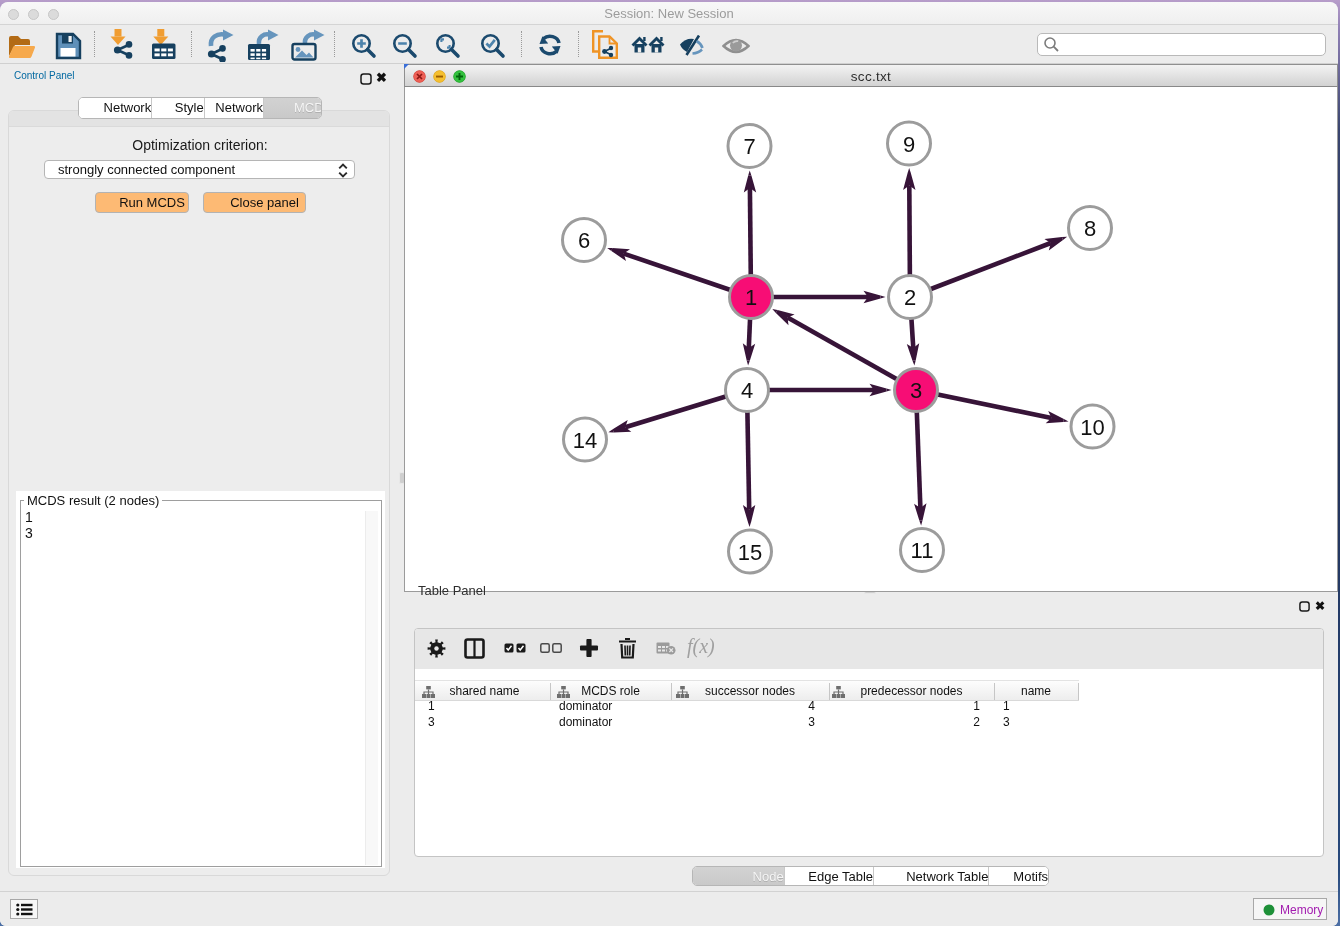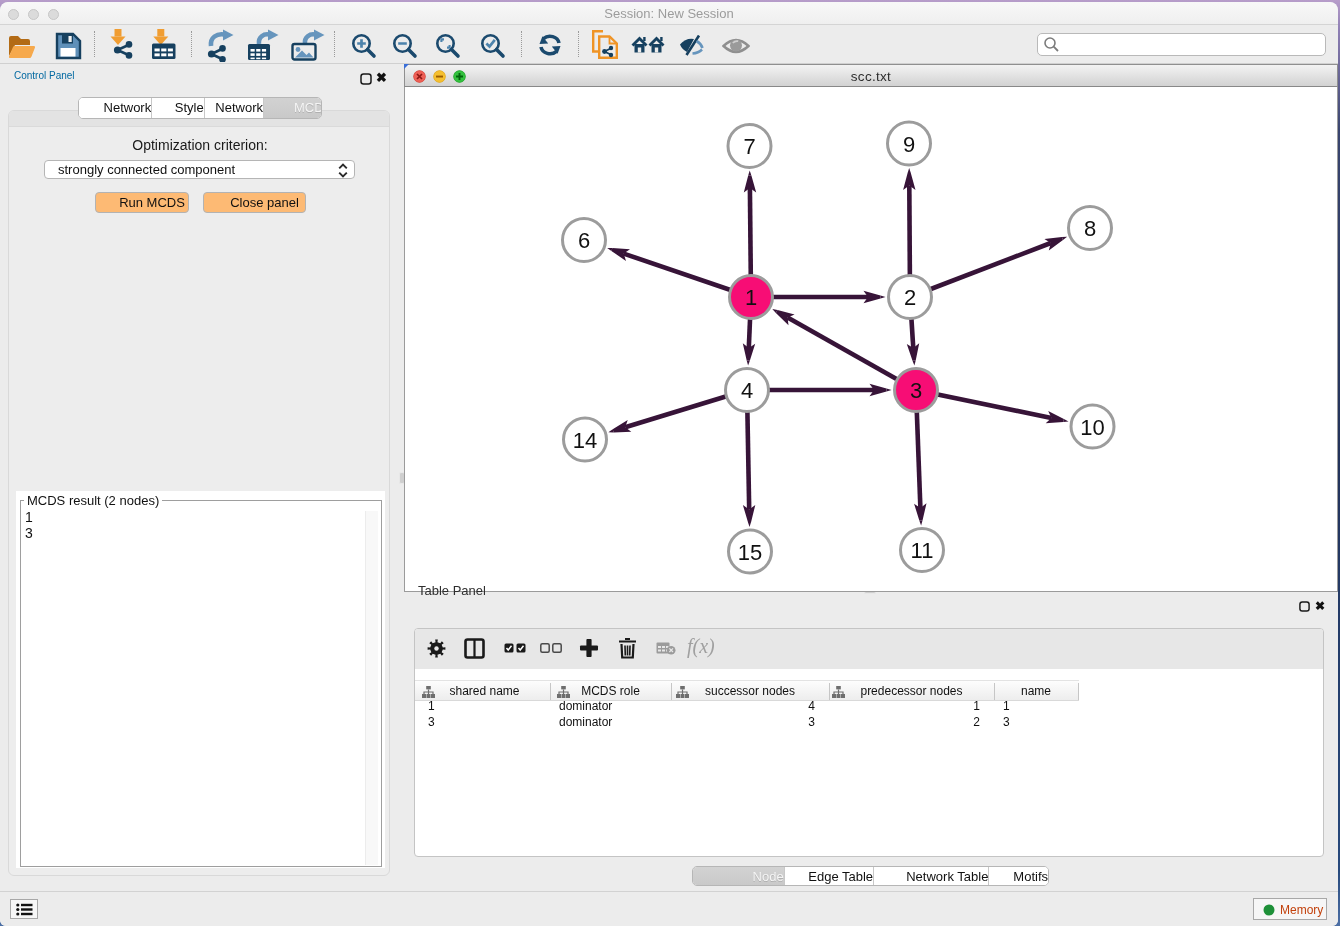--- a/index.html
+++ b/index.html
@@ -60,21 +60,21 @@
      border-top:1px solid #e3e3e3; font-size:12px; color:#111; }
   .th { position:absolute; top:3px; text-align:center; }
   .colsep { position:absolute; top:2px; height:17px; width:0; border-left:1px solid #c6c6c6; }
   .trow { position:absolute; left:0; width:100%; height:16px; font-size:12px; color:#111; }
   .td { position:absolute; top:1px; }
   #tptabs { left:692px; top:864px; width:357px; height:20px; }
   
   #statusbar { position:absolute; left:0; top:889px; width:1338px; height:35px;
      background:#ececec; border-top:1px solid #d2d2d2; }
   #memBtn { position:absolute; right:11px; top:6px; width:74px; height:22px;
-     background:#f6f6f6; border:1px solid #a8a8a8; font-size:12px; color:#c2410c;
+     background:#f6f6f6; border:1px solid #a8a8a8; font-size:12px; color:#a21caf;
      text-align:center; padding-top:15px; }
   #listBtn { position:absolute; left:10px; top:7px; width:28px; height:20px;
      background:#f6f6f6; border:1px solid #a8a8a8; }
 </style>
 </head>
 <body>
 <div id="win">
 
   <div id="titlebar">
     <div class="tl" style="left:8px"></div>

